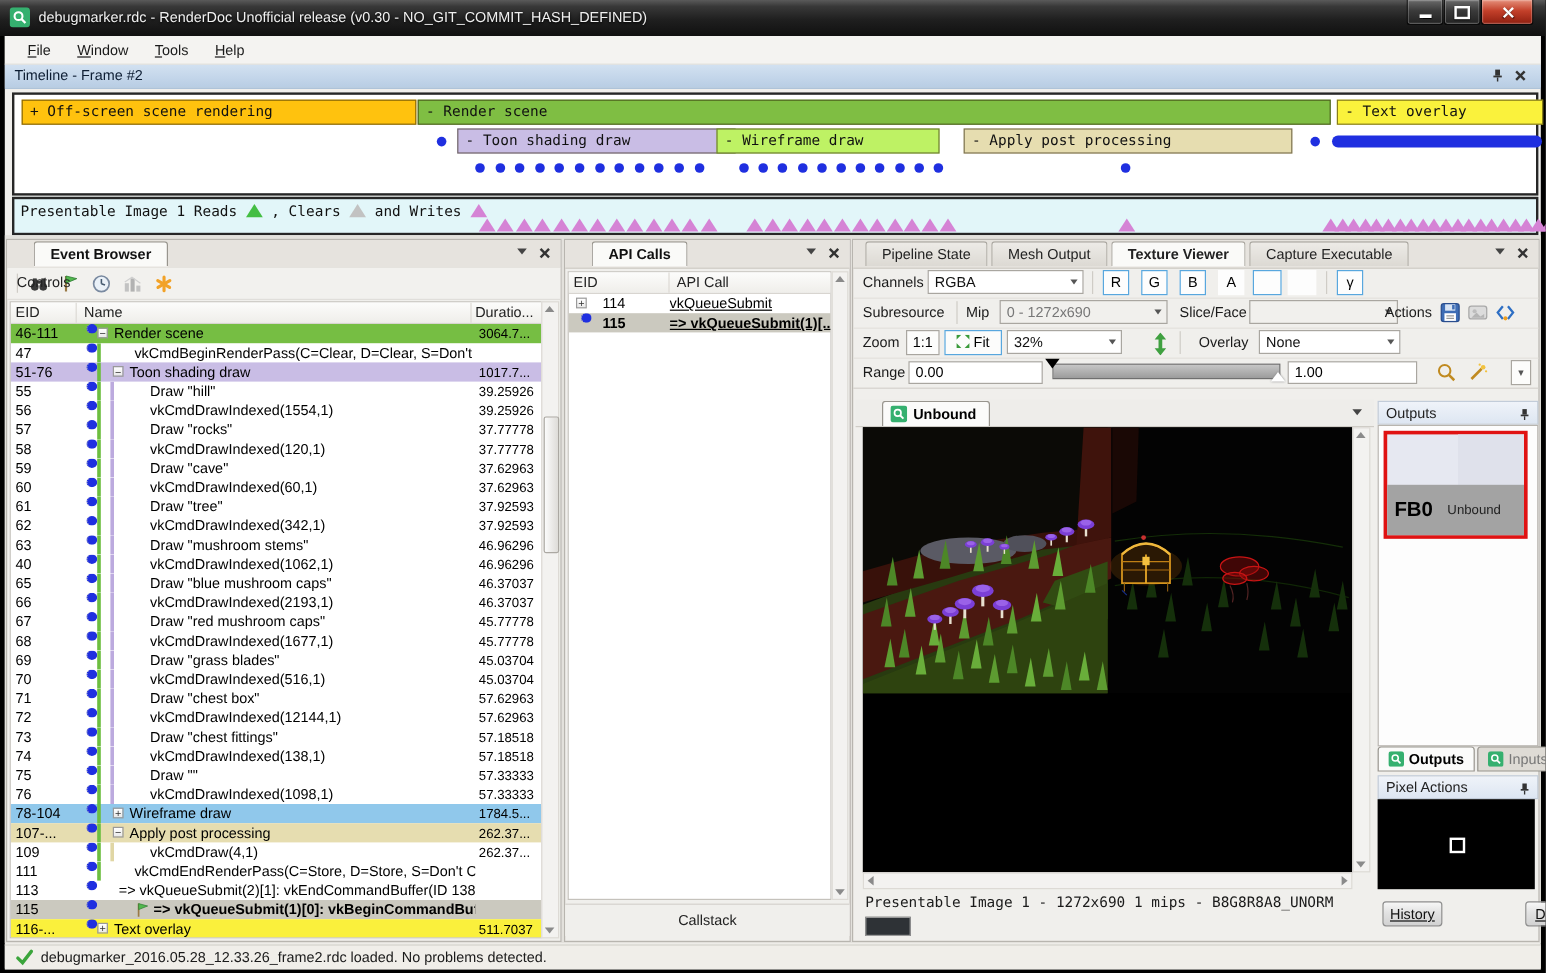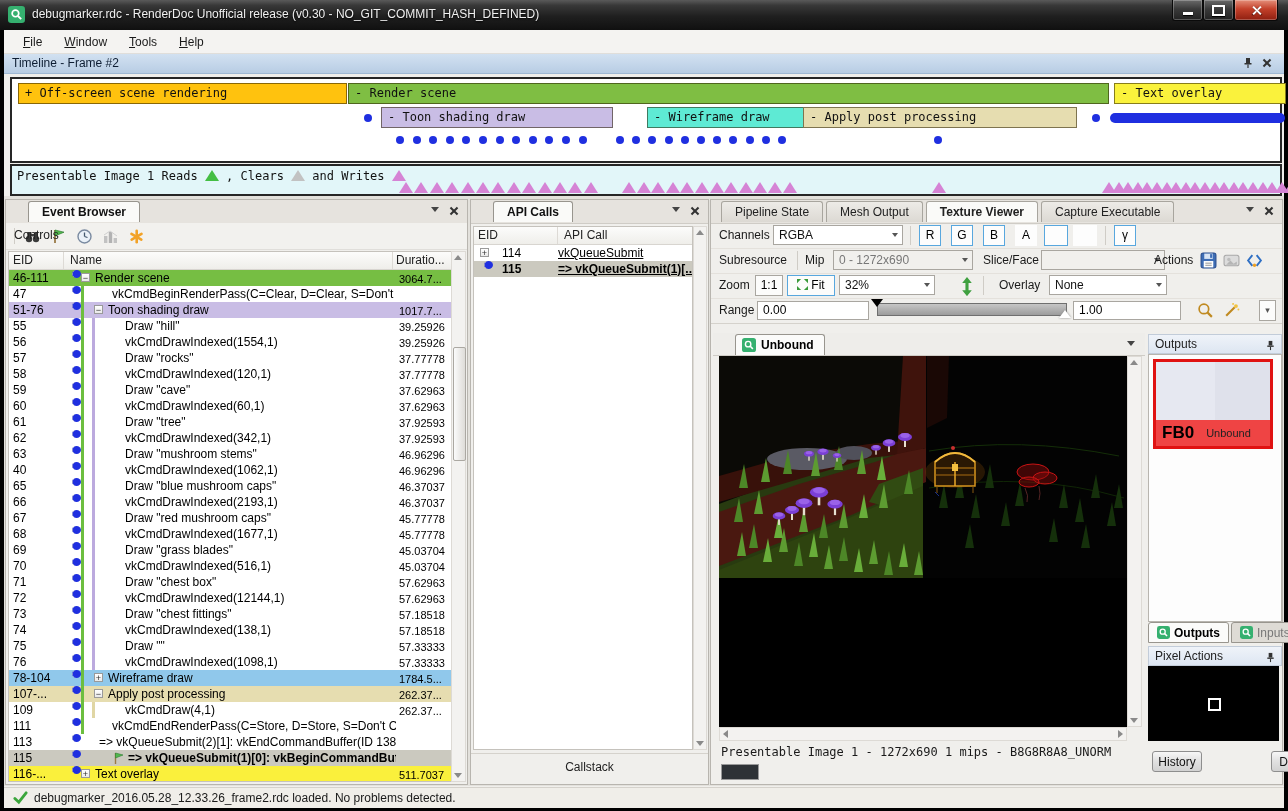--- a/index.html
+++ b/index.html
@@ -122,31 +122,31 @@
   .sb-r{position:absolute;right:3px;top:2px;width:0;height:0;border-top:4px solid transparent;border-bottom:4px solid transparent;border-left:5px solid #8a8a8a;}
   #tex-status{position:absolute;left:10px;top:545px;font-family:"DejaVu Sans Mono",monospace;font-size:12px;color:#1a1a1a;white-space:nowrap;}
   #tex-swatch{position:absolute;left:10px;top:564px;width:36px;height:14px;background:#2E3236;border:1px solid #999;}
   
   .schdr{position:absolute;left:437px;width:134px;height:20px;background:linear-gradient(#EFF3F9,#DDE6F2);
     border:1px solid #C2CCD9;box-sizing:border-box;font-size:12px;color:#222;line-height:18px;padding-left:6px;}
   #outputs-hdr{top:134px;} #pixctx-hdr{top:446px;}
   #out-list{position:absolute;left:437px;top:154px;width:134px;height:268px;background:#FDFDFD;border:1px solid #B8B5AF;box-sizing:border-box;}
   #fb-item{position:absolute;left:4px;top:4px;width:120px;height:90px;border:3px solid #E01212;box-sizing:border-box;background:#E6E8F1;}
   #fb-item .q{position:absolute;right:0;top:0;width:55px;height:62px;background:#DFE1EB;}
-  #fb-strip{position:absolute;left:0;bottom:0;right:0;height:26px;background:#ef4444;display:flex;align-items:center;}
+  #fb-strip{position:absolute;left:0;bottom:0;right:0;height:42px;background:#a3a3a3;display:flex;align-items:center;}
   #fb-label{font-size:17px;font-weight:bold;color:#000;margin-left:6px;}
   #fb-status{font-size:11px;color:#222;margin-left:12px;}
   #out-tabs{position:absolute;left:437px;top:422px;height:21px;display:flex;gap:2px;}
   .otab{height:21px;padding:0 8px;font-size:12px;line-height:20px;display:flex;gap:4px;align-items:center;
     border:1px solid #98958E;border-radius:3px 3px 0 0;background:#FBFBFA;font-weight:bold;box-sizing:border-box;}
   .otab.inactive{background:#DEDBD5;color:#777;font-weight:normal;}
   #pix-box{position:absolute;left:437px;top:466px;width:131px;height:75px;background:#000;}
   #pix-square{position:absolute;left:60px;top:32px;width:9px;height:9px;border:2px solid #fff;}
   .w7btn{position:absolute;top:551px;height:21px;background:linear-gradient(#F7F7F7,#E2E2E2 45%,#D2D2D2);
-    border:1px solid #8E8E8E;border-radius:3px;font-size:12px;text-align:center;line-height:21px;color:#111;box-sizing:border-box;}
+    border:1px solid #8E8E8E;border-radius:3px;font-size:12px;text-align:center;line-height:21px;color:#111;box-sizing:border-box;text-decoration:underline;}
   #hist-btn{left:441px;width:50px;} #debug-btn{left:512px;width:52px;margin-left:48px;}
   
   #statusbar{position:absolute;left:0;top:757px;width:1280px;height:20px;background:#F0EEE9;border-top:1px solid #D5D2CC;}
   #statusbar .txt{position:absolute;left:30px;top:3px;font-size:12px;color:#1a1a1a;}
   #statusbar .ck{position:absolute;left:9px;top:2px;width:15px;height:15px;}
   .range-rail{position:absolute;top:5px;height:13px;background:linear-gradient(#C6C6C6,#9C9C9C);border:1px solid #6f6f6f;box-sizing:border-box;}
   .rmark-l{position:absolute;width:0;height:0;border-left:6px solid transparent;border-right:6px solid transparent;border-top:8px solid #000;top:1px;}
   .rmark-r{position:absolute;width:0;height:0;border-left:6px solid transparent;border-right:6px solid transparent;border-bottom:8px solid #fff;top:12px;filter:drop-shadow(0 0 1px #888);}
 </style>
 </head>
@@ -194,21 +194,21 @@
             <line x1="6" y1="7.5" x2="6" y2="11" stroke="#333" stroke-width="1.2"></line>
           </svg>
       </span>
       <span class="hdr-ico" style="right:8px"><span class="panx"></span></span>
     </div>
     <div id="tl-bars">
         <div class="tlbar" style="left: 6px; top: 4px; width: 329px; background: rgb(255, 194, 14);">+ Off-screen scene rendering</div>
         <div class="tlbar" style="left: 336px; top: 4px; width: 761px; background: rgb(127, 190, 67);">- Render scene</div>
         <div class="tlbar" style="left: 1102px; top: 4px; width: 172px; background: rgb(250, 242, 60);">- Text overlay</div>
         <div class="tlbar" style="left: 369px; top: 28px; width: 232px; background: rgb(201, 189, 229);">- Toon shading draw</div>
-        <div class="tlbar" style="left: 635px; top: 28px; width: 163px; background: #5eead4;">- Wireframe draw</div>
+        <div class="tlbar" style="left: 585px; top: 28px; width: 186px; background: #bef264;">- Wireframe draw</div>
         <div class="tlbar" style="left: 791px; top: 28px; width: 274px; background: rgb(230, 221, 176);">- Apply post processing</div>
         <div class="dot" style="left: 352px; top: 35px;"></div>
         <div class="dot" style="left: 1080px; top: 35px;"></div>
         <div class="dot" style="left: 384px; top: 57px;"></div>
         <div class="dot" style="left: 400.6px; top: 57px;"></div>
         <div class="dot" style="left: 417.2px; top: 57px;"></div>
         <div class="dot" style="left: 433.8px; top: 57px;"></div>
         <div class="dot" style="left: 450.4px; top: 57px;"></div>
         <div class="dot" style="left: 467px; top: 57px;"></div>
         <div class="dot" style="left: 483.6px; top: 57px;"></div>

